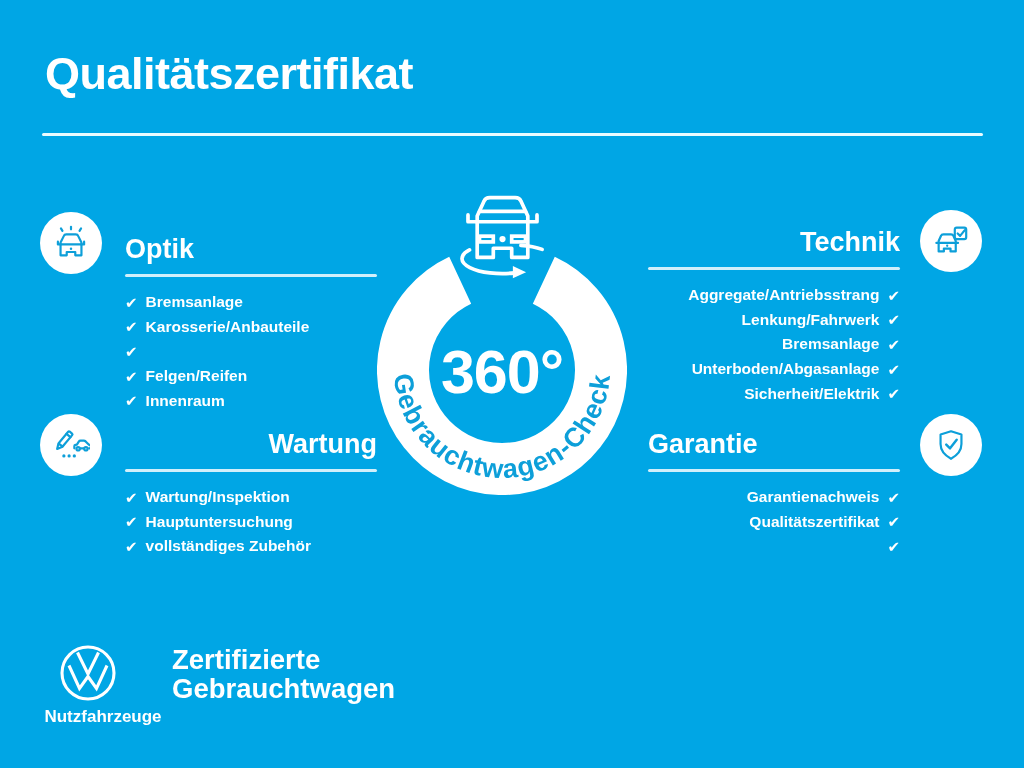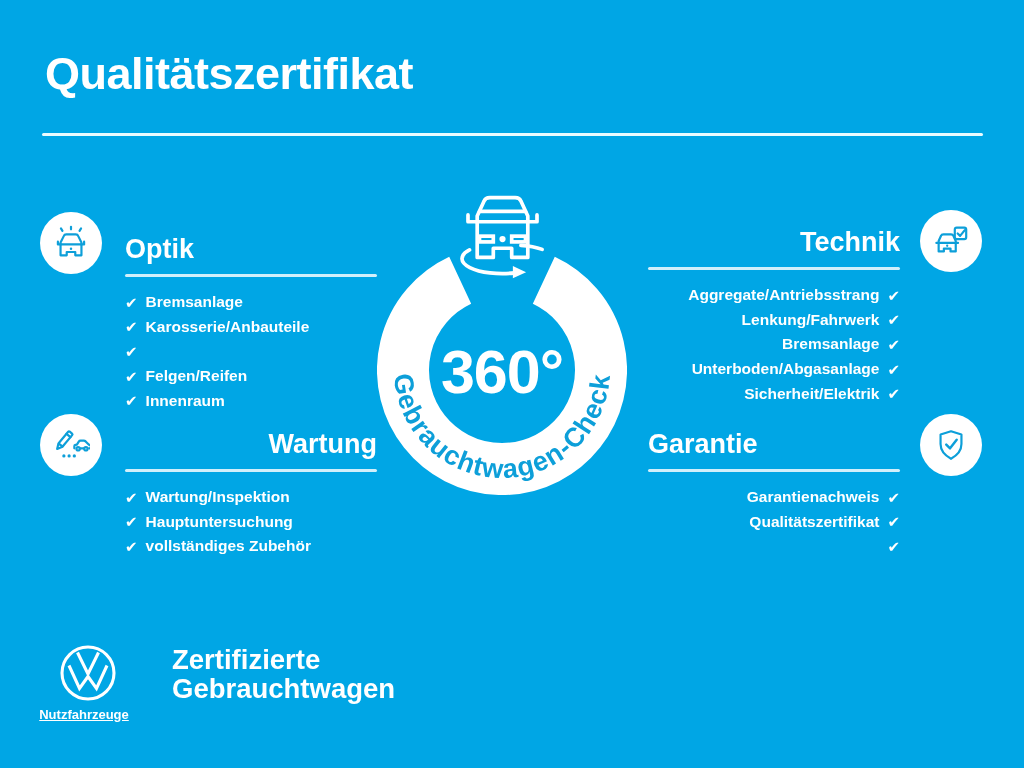--- a/index.html
+++ b/index.html
@@ -46,22 +46,22 @@
   .check { font-size:15px; line-height:1; }
 
   #center-ring { position:absolute; left:377px; top:245px; }
   #center-car  { position:absolute; left:445px; top:186px; }
   #center-car path, #center-car line { stroke:#ffffff; fill:none; stroke-width:3.2; stroke-linecap:round; stroke-linejoin:round; }
   #center-car .fil { fill:#ffffff; stroke:none; }
 
   #vw-logo { position:absolute; left:58px; top:643px; }
   #vw-logo circle, #vw-logo path { stroke:#ffffff; fill:none; stroke-width:3.1; stroke-linejoin:miter; }
   .brand-label {
-    position:absolute; left:24px; top:707px; width:120px; text-align:center;
-    font-size:13px; font-weight:bold;text-decoration:underline;
+    position:absolute; left:43px; top:707px; width:120px; text-align:center;
+    font-size:17px; font-weight:bold;
   }
   .tagline { position:absolute; left:172px; top:646px; font-size:27.5px; font-weight:bold; line-height:28.5px; }
 </style>
 </head>
 <body>
 
 <div class="page-title">Qualitätszertifikat</div>
 <div class="top-divider"></div>
 
 <div class="icon-circle" id="icon-optik">

